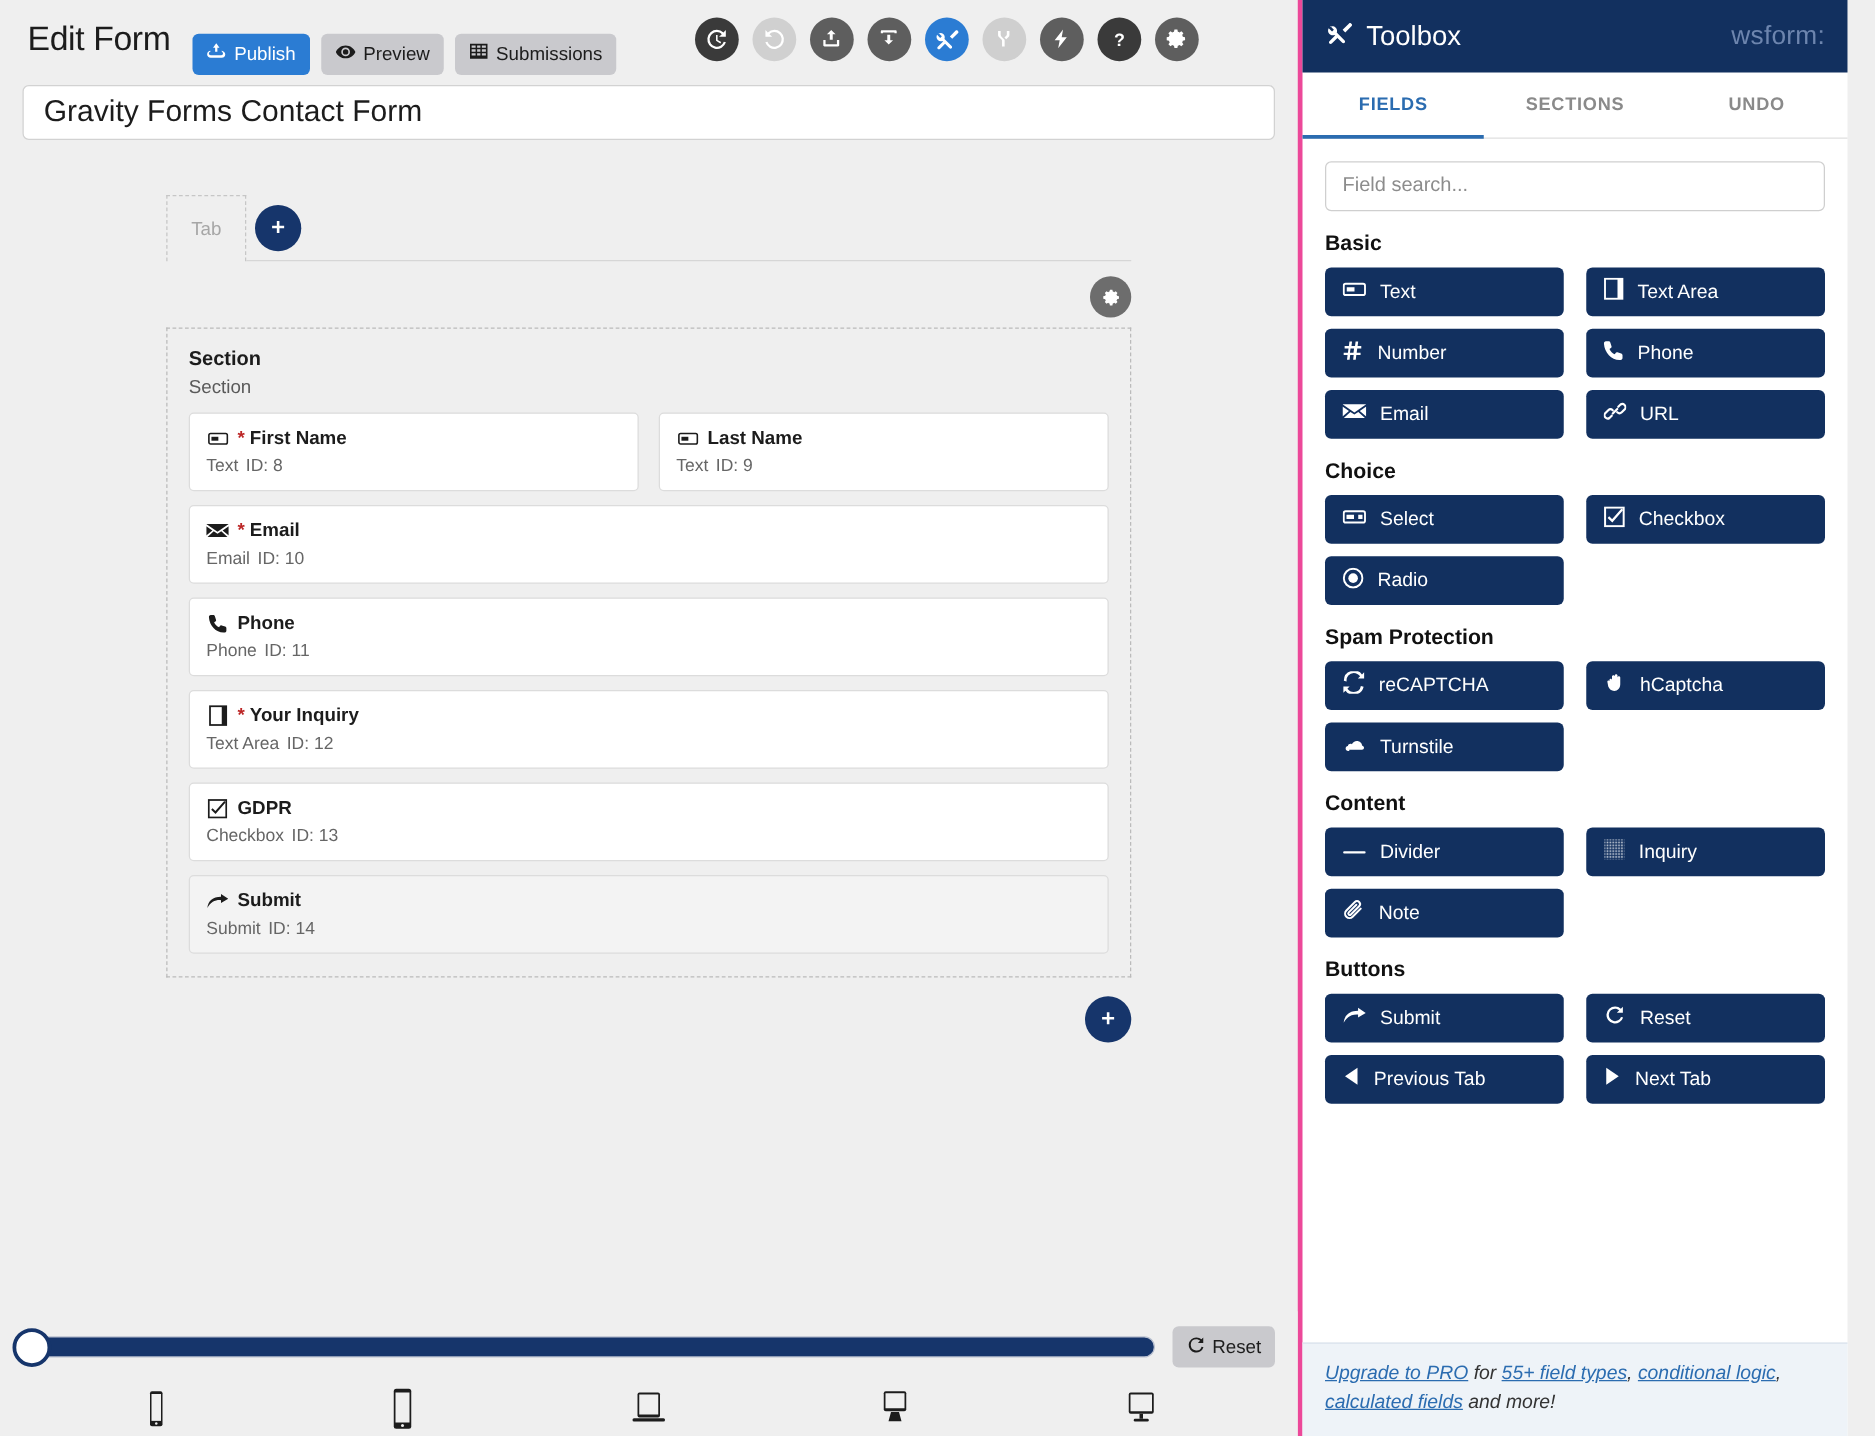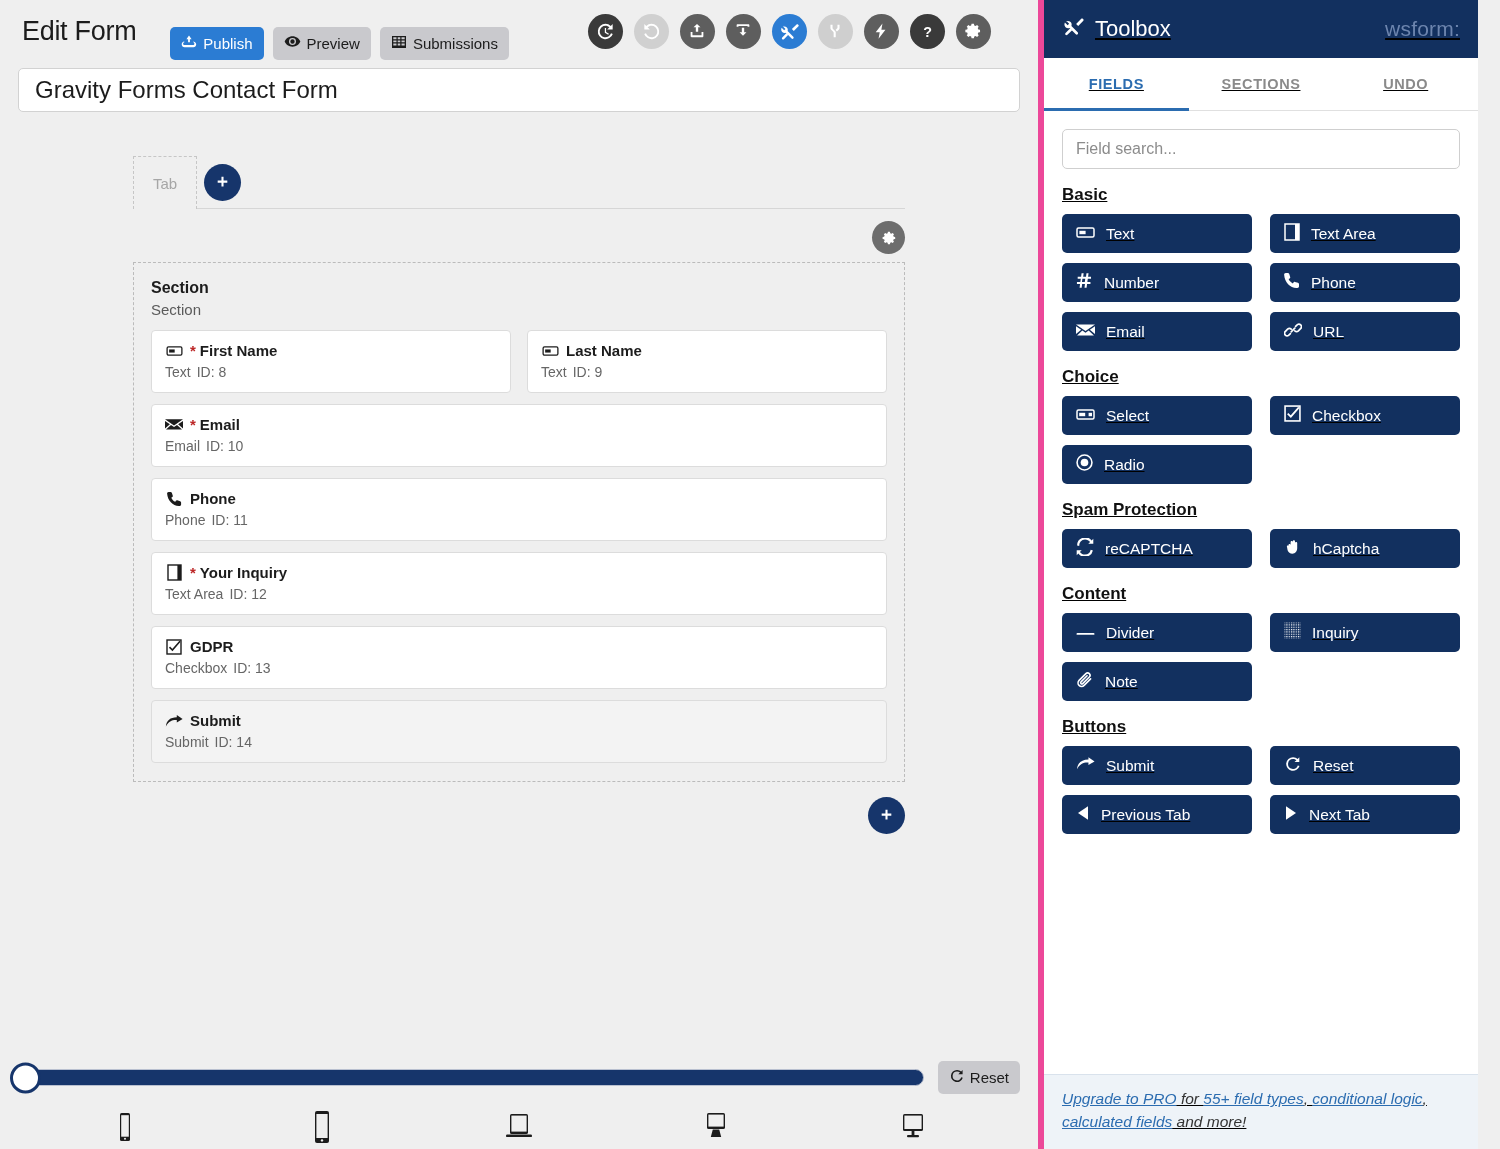--- a/index.html
+++ b/index.html
@@ -13,21 +13,21 @@
 
   
   .editor {
     width: 1038px; height: 1149px;
     background: #efefef;
     position: relative;
     display: flex; flex-direction: column;
   }
   .editor-header {
     height: 62px; display: flex; align-items: center;
-    padding: 0 16px 0 22px; gap: 16px;
+    padding: 0 16px 0 22px; gap: 0;
   }
   .page-title { font-size: 27px; color: #1c1c1c; font-weight: 400; letter-spacing: -.3px; }
   .hdr-btns { display: flex; gap: 9px; margin-left: 18px; margin-top: 24px; }
   .hbtn {
     display: flex; align-items: center; gap: 6px;
     height: 33px; padding: 0 11px; border-radius: 5px;
     background: #c9c9cd; color: #1c1c1c;
     font-size: 15px; cursor: pointer; border: none;
     font-family: inherit; white-space: nowrap;
   }
@@ -130,21 +130,21 @@
   }
   .device-row {
     display: flex; align-items: center; margin-top: 16px;
     padding: 0 8px;
   }
   .device { flex: 1; display: flex; justify-content: center; cursor: pointer; }
 
   
   .toolbox {
     width: 440px; height: 1149px; background: #fff;
-    border-left: 6px solid #ec4899; display: flex; flex-direction: column; text-decoration: underline;
+    border-left: 4px solid #ec4899; display: flex; flex-direction: column;
   }
   .tb-header {
     height: 58px; background: #12305f; display: flex; align-items: center;
     padding: 0 18px; justify-content: space-between;
   }
   .tb-title { display: flex; align-items: center; gap: 10px; color: #fff; font-size: 22px; }
   .tb-logo { color: #6d85ae; font-size: 21px; letter-spacing: .2px; }
   .tb-tabs { display: flex; border-bottom: 1px solid #e0e0e0; height: 53px; }
   .tb-tab {
     flex: 1; display: flex; align-items: center; justify-content: center;
@@ -567,20 +567,26 @@
                 <path fill="#fff" d="M9 16.6c-2.1 0-3.9-1-5.1-2.6l1.8-1.8H.7v5l1.7-1.7a8.1 8.1 0 0 0 14.5-3.1l-2.2-.6A5.9 5.9 0 0 1 9 16.6z"></path>
               </svg></span>
           <span>reCAPTCHA</span>
         </button>
         <button class="tb-btn">
           <span><svg width="18" height="18" viewBox="0 0 18 18">
                 <path fill="#fff" d="M4.5 7.1c0-.6.5-1.1 1.1-1.1s1 .5 1 1.1V4.2c0-.6.5-1.1 1.1-1.1s1.1.5 1.1 1.1v2.5V3.4c0-.6.5-1.1 1.1-1.1s1.1.5 1.1 1.1v3.3V5.1c0-.6.5-1.1 1.1-1.1s1.1.5 1.1 1.1v5.2c0 3-2 5.4-4.8 5.4-2.4 0-3.9-1.4-4.8-3.5L3 8.9c-.3-.6 0-1.3.6-1.5.5-.2 1 0 1.3.5l-.4-.8z"></path>
               </svg></span>
           <span>hCaptcha</span>
         </button>
+        <button class="tb-btn">
+          <span><svg width="19" height="13" viewBox="0 0 19 13">
+                <path fill="#fff" d="M5.4 10.8h10.2c.9 0 1.6-.7 1.6-1.6 0-.8-.6-1.5-1.4-1.6-.2-2.2-2-3.9-4.3-3.9-1.8 0-3.3 1.1-4 2.6-.3-.2-.7-.3-1.1-.3-1 0-1.9.7-2.1 1.7-1 .1-1.8 1-1.8 2 0 1.1.9 2 2 2l.9.1z"></path>
+              </svg></span>
+          <span>Turnstile</span>
+        </button>
       </div>
 
       
       <div class="grp-title">Content</div>
       <div class="grp-grid">
         <button class="tb-btn">
           <span><svg width="19" height="8" viewBox="0 0 19 8">
                 <rect x="0.5" y="3" width="18" height="1.8" rx=".9" fill="#fff"></rect>
               </svg></span>
           <span>Divider</span>

